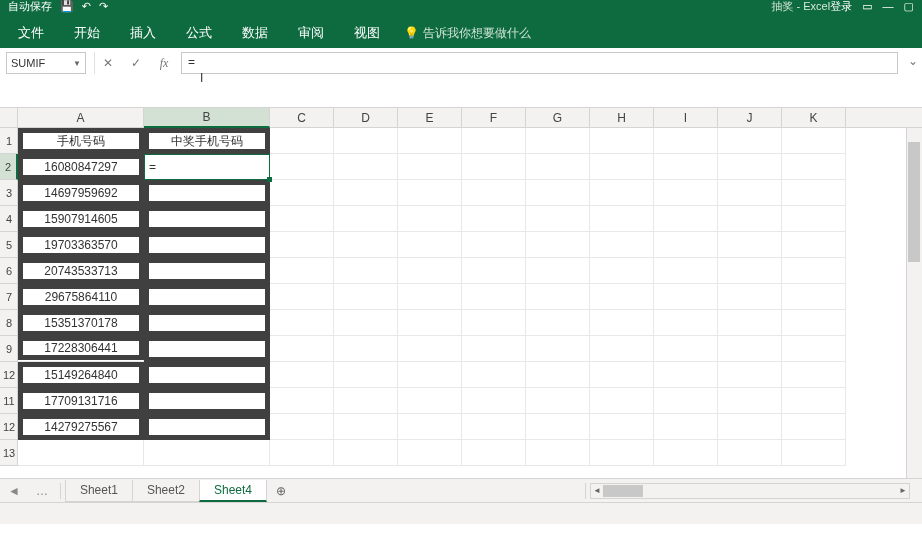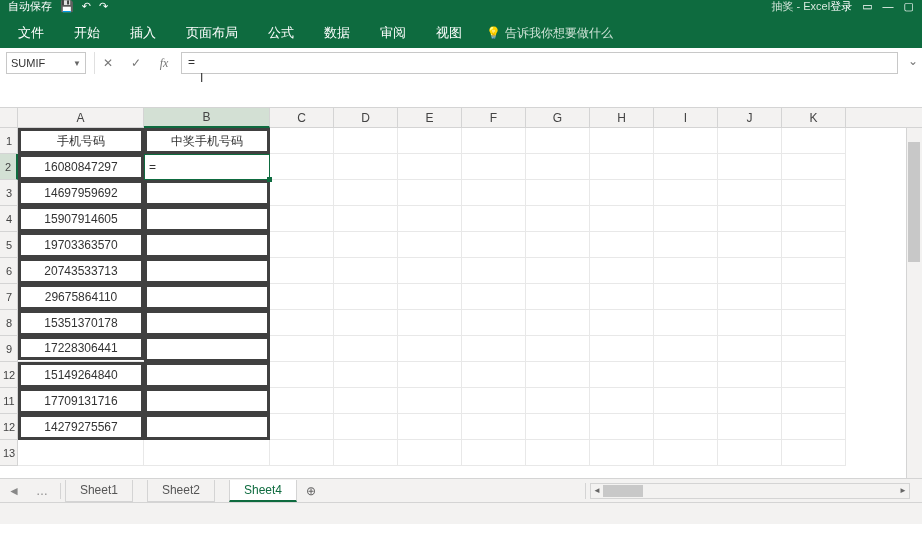--- a/index.html
+++ b/index.html
@@ -31,21 +31,21 @@
 .col-headers { height: 20px; background: #f3f2f1; border-bottom: 1px solid #d4d4d4; display: flex; }
 .corner { width: 18px; height: 20px; background: #f3f2f1; border-right: 1px solid #d4d4d4; border-bottom: 1px solid #d4d4d4; }
 .col-h { height: 20px; border-right: 1px solid #d4d4d4; display: flex; align-items: center; justify-content: center; font-size: 12px; color: #444; }
 .col-h.sel { background: #d3e0d4; border-bottom: 2px solid #0e6b3f; }
 .row-h { width: 18px; height: 26px; border-bottom: 1px solid #d4d4d4; display: flex; align-items: center; justify-content: center; font-size: 11px; color: #444; }
 .row-h.sel { background: #d3e0d4; border-right: 2px solid #0e6b3f; }
 
 .cells-wrap { flex: 1; position: relative; }
 .cells { position: absolute; top: 20px; left: 0; }
 .cell { position: absolute; border-right: 1px solid #e8e8e8; border-bottom: 1px solid #e8e8e8; display: flex; align-items: center; padding: 0 4px; font-size: 12px; background: #fff; }
-.cell.bordered { border: 3px solid #404040; text-align: right; }
+.cell.bordered { border: 5px solid #404040; text-align: right; }
 .cell.header-cell { justify-content: center; }
 .cell.data-cell { justify-content: center; }
 .cell.editing { border: 1.5px solid #0e6b3f; justify-content: flex-start; }
 .cell.editing::after { content: ""; position: absolute; right: -3px; bottom: -3px; width: 5px; height: 5px; background: #0e6b3f; }
 
 .sheet-tabs { height: 24px; border-top: 1px solid #d4d4d4; display: flex; align-items: center; background: #f3f2f1; font-size: 12px; }
 .st-nav { padding: 0 8px; color: #888; cursor: pointer; }
 .st-sep { width: 1px; height: 16px; background: #d4d4d4; margin: 0 4px; }
 .sheet-tab { padding: 3px 14px; border: 1px solid #d4d4d4; border-top: none; background: #f3f2f1; cursor: pointer; color: #555; margin-right: -1px; }
 .sheet-tab.active { background: #fff; border-bottom: 2px solid #0e6b3f; color: #0e6b3f; }
@@ -78,21 +78,20 @@
     <span>▭</span>
     <span>—</span>
     <span>▢</span>
   </div>
 </div>
 
 <div class="ribbon-tabs" id="ribbon-tabs-row">
     <div class="ribbon-tab">文件</div>
     <div class="ribbon-tab">开始</div>
     <div class="ribbon-tab">插入</div>
-    <div class="ribbon-tab">页面布局</div>
     <div class="ribbon-tab">公式</div>
     <div class="ribbon-tab">数据</div>
     <div class="ribbon-tab">审阅</div>
     <div class="ribbon-tab">视图</div>
     <div class="tell-me">
       <span>💡</span>
       <span>告诉我你想要做什么</span>
     </div>
   </div>
 
@@ -320,21 +319,21 @@
     <div class="v-scroll">
       <div class="thumb"></div>
     </div>
   </div>
 </div>
 
 <div class="sheet-tabs">
   <span class="st-nav">◄</span>
   <span class="st-nav">…</span>
   <span class="st-sep"></span>
-  <div id="sheet-tabs-list" style="display:flex;gap:15px;">
+  <div id="sheet-tabs-list" style="display:flex;">
       <div class="sheet-tab">Sheet1</div>
       <div class="sheet-tab">Sheet2</div>
       <div class="sheet-tab active">Sheet4</div>
     </div>
   <span class="st-add">⊕</span>
   <div class="st-spacer"></div>
   <span class="st-sep"></span>
   <div class="h-scroll">
     <span class="arrow l">◄</span>
     <div class="thumb"></div>

